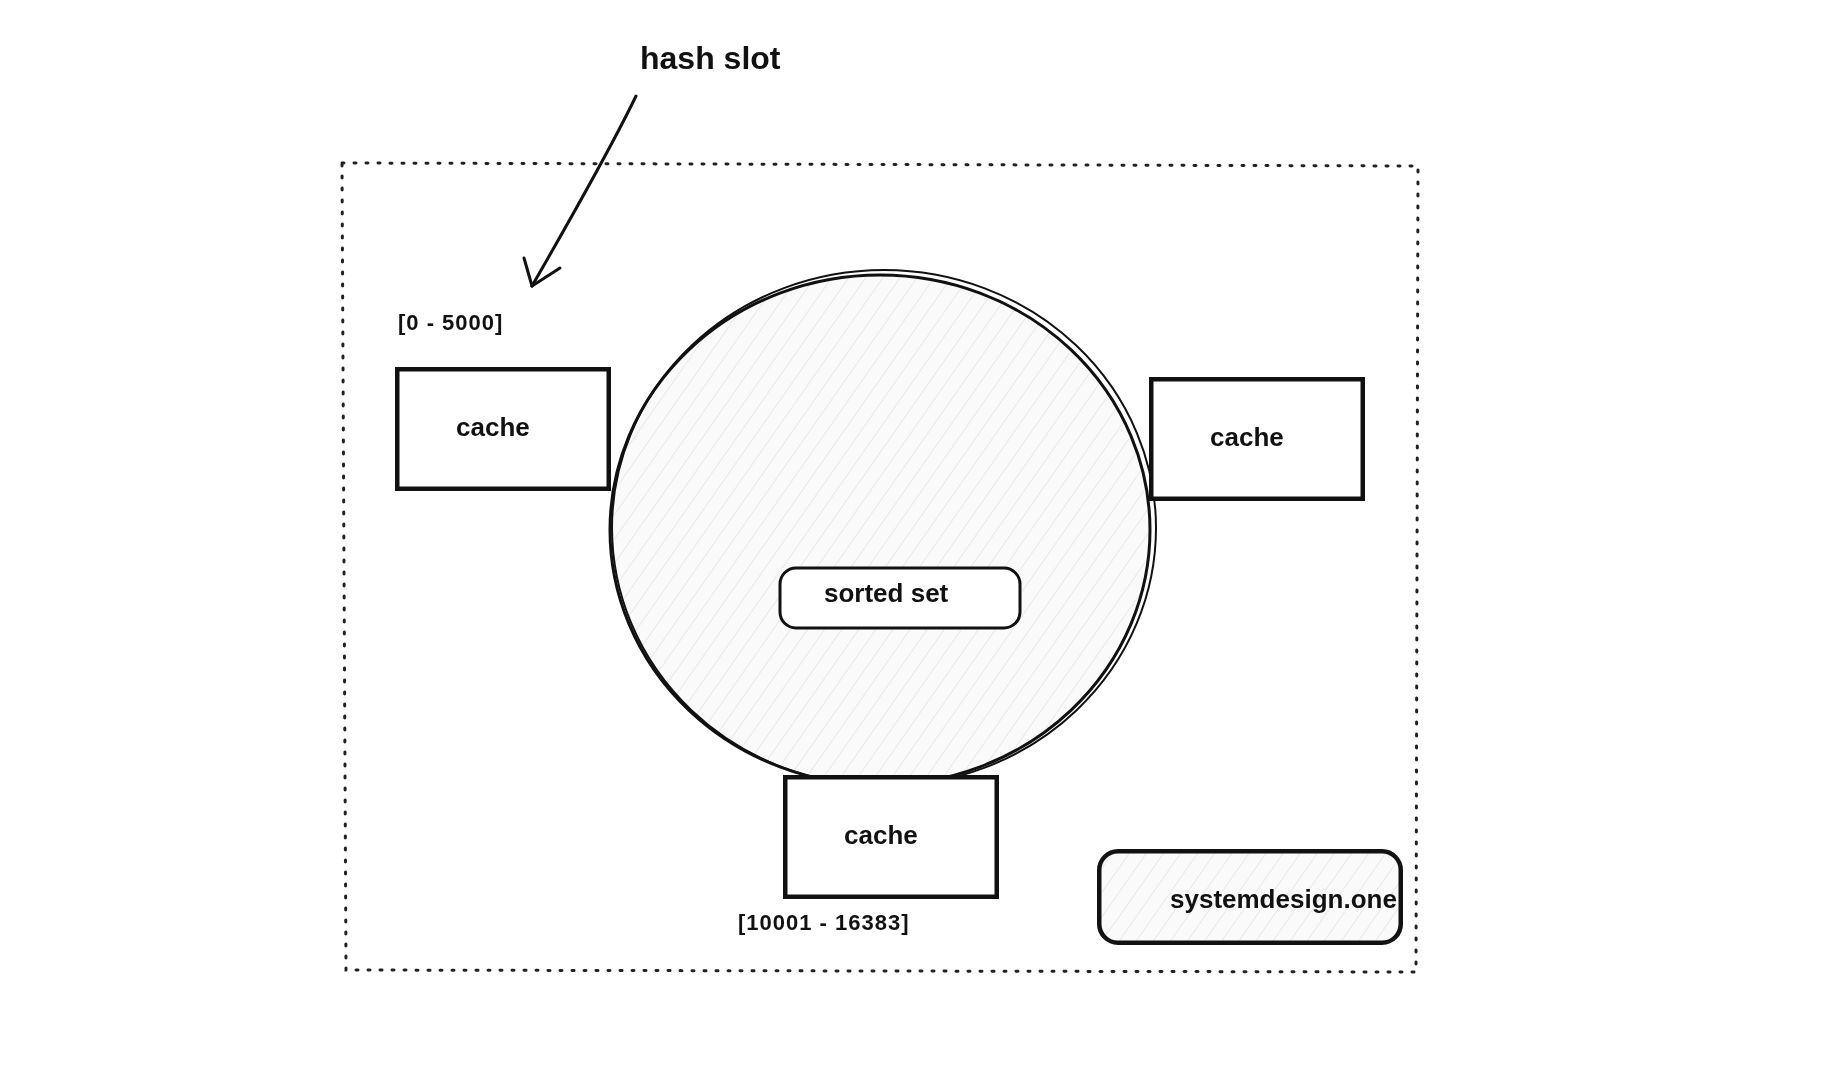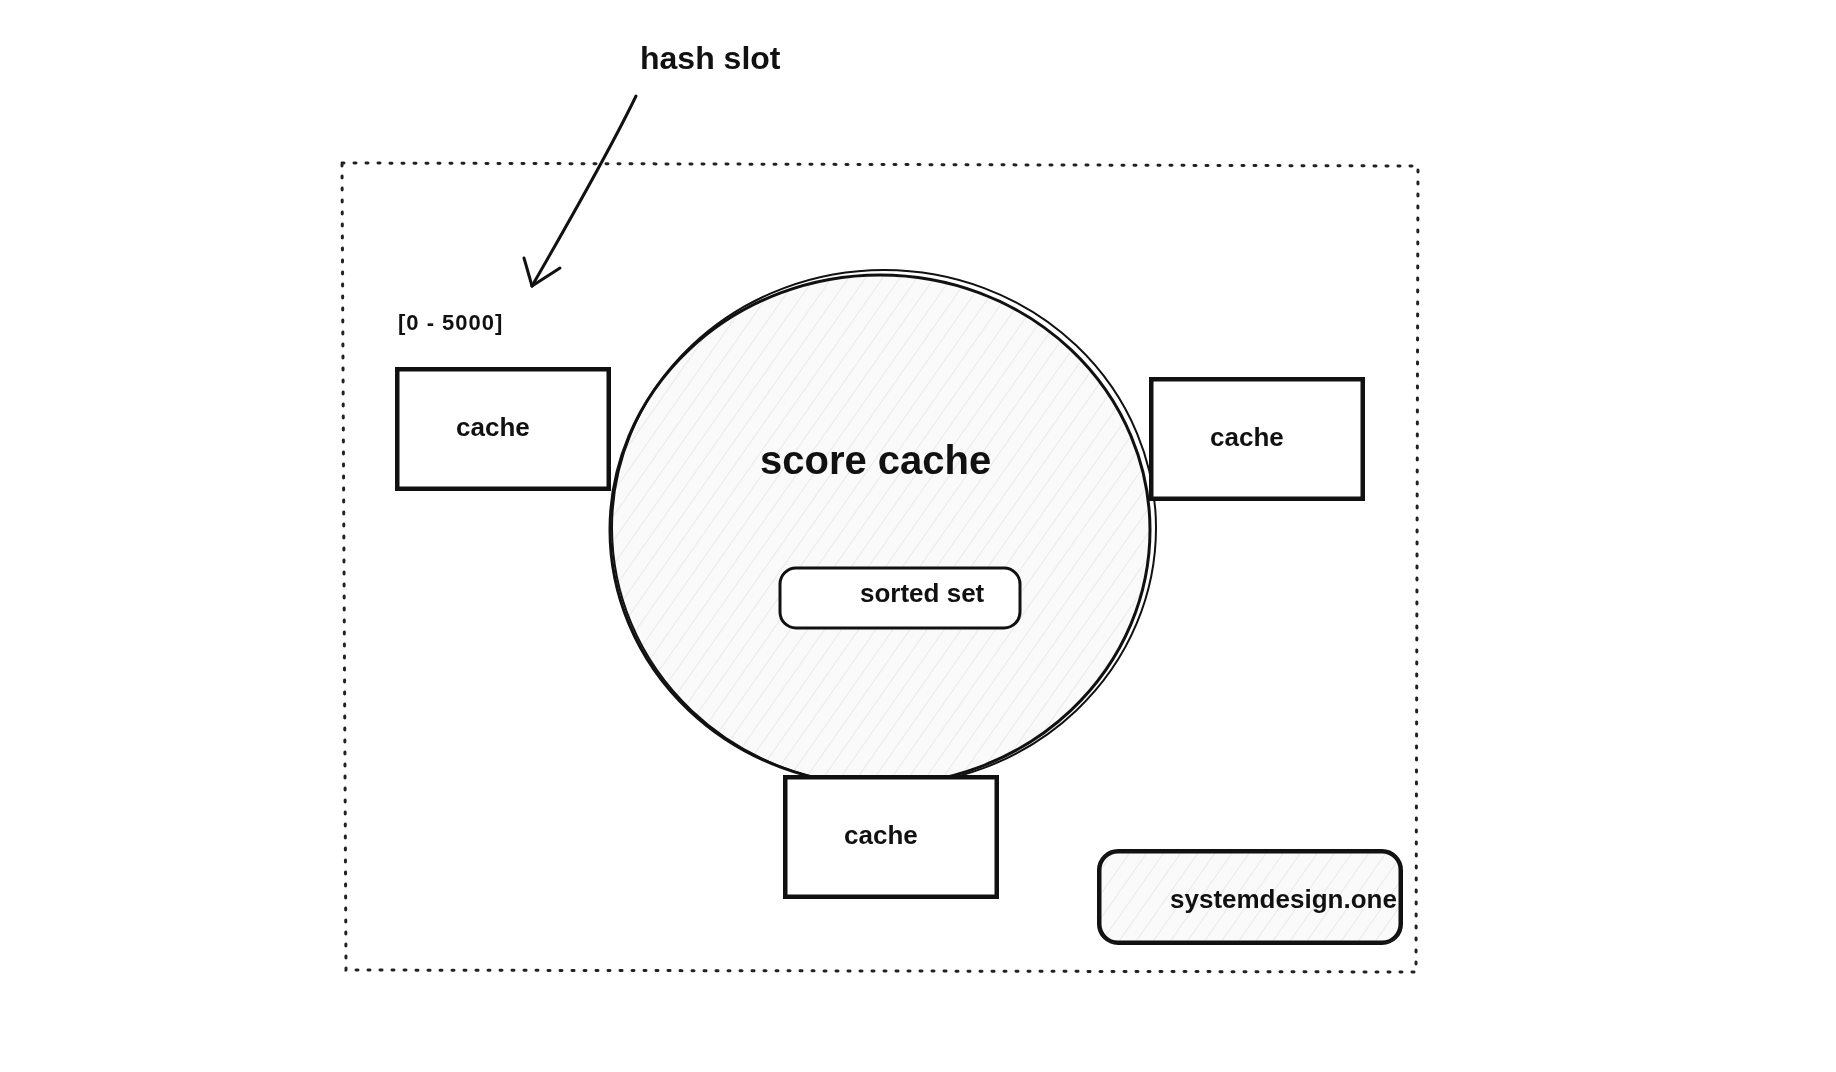--- a/index.html
+++ b/index.html
@@ -31,20 +31,21 @@
 </head>
 <body>
 
 <div class="stage">
 
   <div class="abs label hash-label" style="left:640px; top:40px;">hash slot</div>
 
   <div class="abs label range-label" style="left:398px; top:310px;">[0 - 5000]</div>
 
 
+  <div class="abs label range-label" style="left:738px; top:910px;">[10001 - 16383]</div>
 
   <svg class="abs" width="1836" height="1072" viewBox="0 0 1836 1072" style="left:0; top:0;">
     <defs>
 
       <pattern id="hatch" patternUnits="userSpaceOnUse" width="14" height="14" patternTransform="rotate(35)">
         <rect width="14" height="14" fill="#fafafa"></rect>
         <line x1="0" y1="0" x2="0" y2="14" stroke="#d8d8d8" stroke-width="1"></line>
       </pattern>
     </defs>
 
@@ -85,23 +86,22 @@
       <rect x="786" y="778" width="210" height="118" fill="#ffffff" stroke="#111" stroke-width="3"></rect>
       <rect x="784" y="776" width="214" height="122" fill="none" stroke="#111" stroke-width="2"></rect>
     </g>
 
     <g>
       <rect x="1100" y="852" rx="18" ry="18" width="300" height="90" fill="url(#hatch)" stroke="#111" stroke-width="3"></rect>
       <rect x="1098" y="850" rx="20" ry="20" width="304" height="94" fill="none" stroke="#111" stroke-width="2"></rect>
     </g>
   </svg>
 
-  <div class="abs label title-label" style="left:760px; top:438px;">score cache</div>
 
-  <div class="abs label small-label" style="left:824px; top:578px;margin-left:36px;">sorted set</div>
+  <div class="abs label small-label" style="left:824px; top:578px;">sorted set</div>
 
   <div class="abs label small-label" style="left:456px; top:412px;">cache</div>
 
   <div class="abs label small-label" style="left:1210px; top:422px;">cache</div>
 
   <div class="abs label small-label" style="left:844px; top:820px;">cache</div>
 
   <div class="abs label tiny-label" style="left:1132px; top:884px;margin-left:38px;">systemdesign.one</div>
 
 </div>

